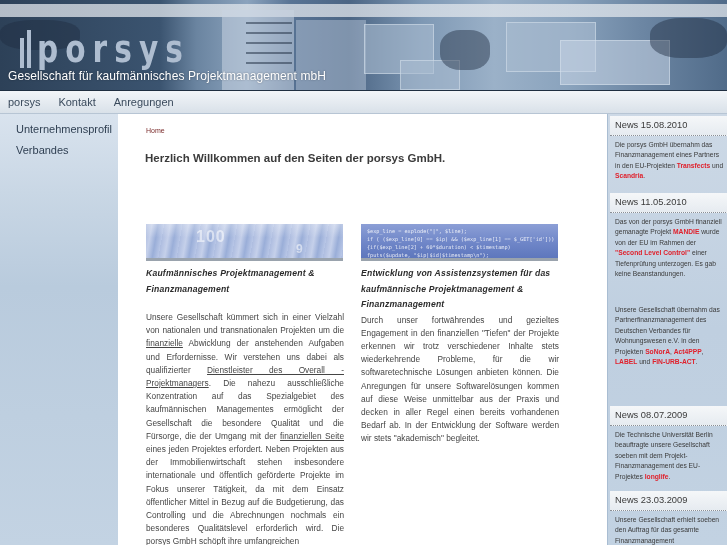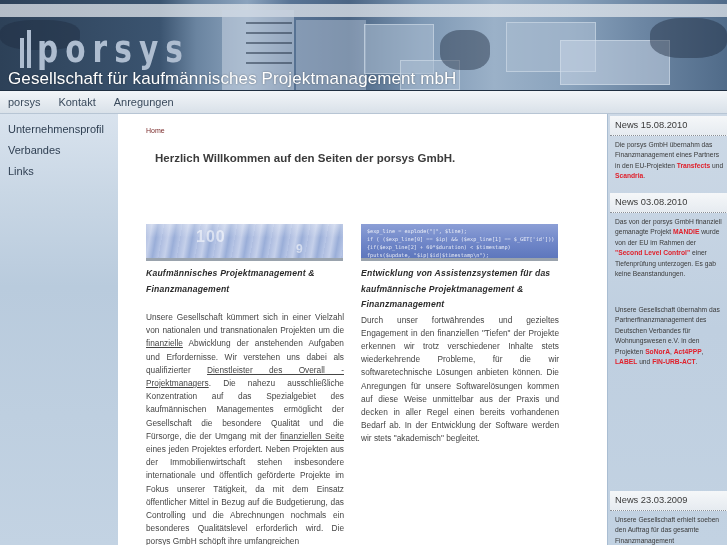--- a/index.html
+++ b/index.html
@@ -22,46 +22,47 @@
     position: absolute; left: 20px; top: 24px; height: 44px; display: flex; align-items: flex-end;
   }
   #logo .bars { display: flex; gap: 3px; margin-right: 6px; height: 38px; align-items: flex-end; }
   #logo .bar { width: 4px; height: 38px; background: #aebdd0; }
   #logo .bar.short { height: 30px; }
   #logo .word {
     font-family: "DejaVu Sans", sans-serif; font-weight: bold; font-size: 38px; letter-spacing: 9px;
     color: #aebdd0; line-height: 38px; transform: scaleX(0.78); transform-origin: left bottom;
   }
   #tagline {
-    position: absolute; left: 8px; top: 69px; font-size: 17px; color: #ffffff; letter-spacing: 0.1px;
+    position: absolute; left: 8px; top: 69px; font-size: 12px; color: #ffffff; letter-spacing: 0.1px;
     white-space: nowrap; text-shadow: 0 0 2px rgba(0,0,0,0.4);
   }
 
   
   #topnav {
     position: absolute; left: 0; top: 90px; width: 727px; height: 24px;
     background: linear-gradient(180deg, #f2f5f8 0%, #e3e9ef 60%, #d9e1e9 100%);
     border-top: 1px solid #1f2e40; border-bottom: 1px solid #b7c5d4;
     display: flex; align-items: center; padding-left: 8px;
   }
   #topnav .nav-link { font-size: 11px; color: #3a4a5c; margin-right: 18px; text-decoration: none; }
 
   
   #leftnav {
     position: absolute; left: 0; top: 114px; width: 136px; height: 431px;
     background: linear-gradient(180deg, #d9e3ee 0%, #c9d7e5 18%, #b9cbdd 40%, #c3d3e3 100%);
     border-right: 1px solid #a9bdd2;
     padding-top: 7px;
+    padding-left: 8px;
   }
   #leftnav .side-link { display: block; font-size: 11px; color: #2f3f52; padding: 0 0 0 8px; height: 21px; line-height: 16px; text-decoration: none; }
 
   
   #main { position: absolute; left: 118px; top: 114px; width: 489px; height: 431px; background: #fff; }
   #breadcrumb { position: absolute; left: 28px; top: 13px; font-size: 7px; color: #7a2a2a; }
-  #page-title { position: absolute; left: 37px; top: 38px; font-size: 11.5px; font-weight: bold; color: #3b3b3b; white-space: nowrap; }
+  #page-title { position: absolute; left: 27px; top: 38px; font-size: 11.5px; font-weight: bold; color: #3b3b3b; white-space: nowrap; }
   #intro { position: absolute; left: 28px; top: 63px; width: 330px; font-size: 8.4px; line-height: 14px; color: #454545; }
   #intro a { color: #454545; text-decoration: underline; }
 
   .col { position: absolute; top: 110px; width: 198px; }
   #col-left { left: 28px; }
   #col-right { left: 243px; width: 198px; }
   .col-img {
     width: 197px; height: 37px; border-bottom: 3px solid #9aa3ad; position: relative; overflow: hidden;
   }
   #img-money {
@@ -127,21 +128,20 @@
 
 <div id="topnav">
   <a class="nav-link">porsys</a>
   <a class="nav-link">Kontakt</a>
   <a class="nav-link">Anregungen</a>
 </div>
 
 <div id="leftnav">
   <a class="side-link">Unternehmensprofil</a>
   <a class="side-link">Verbandes</a>
-  <a class="side-link">Links</a>
 </div>
 
 <div id="main">
   <a id="breadcrumb">Home</a>
   <h1 id="page-title">Herzlich Willkommen auf den Seiten der porsys GmbH.</h1>
 
   <div class="col" id="col-left">
     <div class="col-img" id="img-money">
       <span class="note" style="left:50px;top:4px;">100</span>
       <span class="note" style="left:150px;top:18px;font-size:12px;">9</span>
@@ -161,23 +161,27 @@
     <div class="col-body">Durch unser fortwährendes und gezieltes Engagement in den finanziellen "Tiefen" der Projekte erkennen wir trotz verschiedener Inhalte stets wiederkehrende Probleme, für die wir softwaretechnische Lösungen anbieten können. Die Anregungen für unsere Softwarelösungen kommen auf diese Weise unmittelbar aus der Praxis und decken in aller Regel einen bereits vorhandenen Bedarf ab. In der Entwicklung der Software werden wir stets "akademisch" begleitet.</div>
   </div>
 </div>
 
 <div id="newsbar">
   <div class="news" style="top:2px;">
     <div class="news-head">News 15.08.2010</div>
     <div class="news-body"><span>Die porsys GmbH übernahm das Finanzmanagement eines Partners in den EU-Projekten </span><a class="hl">Transfects</a><span> und </span><a class="hl">Scandria</a><span>.</span></div>
   </div>
   <div class="news" style="top:79px;">
-    <div class="news-head">News 03.08.2010</div>
+    <div class="news-head">News 11.05.2010</div>
     <div class="news-body"><span>Das von der porsys GmbH finanziell gemanagte Projekt </span><a class="hl">MANDIE</a><span> wurde von der EU im Rahmen der </span><a class="hl">"Second Level Control"</a><span> einer Tiefenprüfung unterzogen. Es gab keine Beanstandungen.</span></div>
   </div>
   <div class="news" style="top:187px;">
     <div class="news-body"><span>Unsere Gesellschaft übernahm das Partnerfinanzmanagement des Deutschen Verbandes für Wohnungswesen e.V. in den Projekten </span><a class="hl">SoNorA</a><span>, </span><a class="hl">Act4PPP</a><span>, </span><a class="hl">LABEL</a><span> und </span><a class="hl">FIN-URB-ACT</a><span>.</span></div>
+  </div>
+  <div class="news" style="top:292px;">
+    <div class="news-head">News 08.07.2009</div>
+    <div class="news-body"><span>Die Technische Universität Berlin beauftragte unsere Gesellschaft soeben mit dem Projekt-Finanzmanagement des EU-Projektes </span><a class="hl">longlife</a><span>.</span></div>
   </div>
   <div class="news" style="top:377px;">
     <div class="news-head">News 23.03.2009</div>
     <div class="news-body"><span>Unsere Gesellschaft erhielt soeben den Auftrag für das gesamte Finanzmanagement</span></div>
   </div>
 </div>
 
 </body></html>

